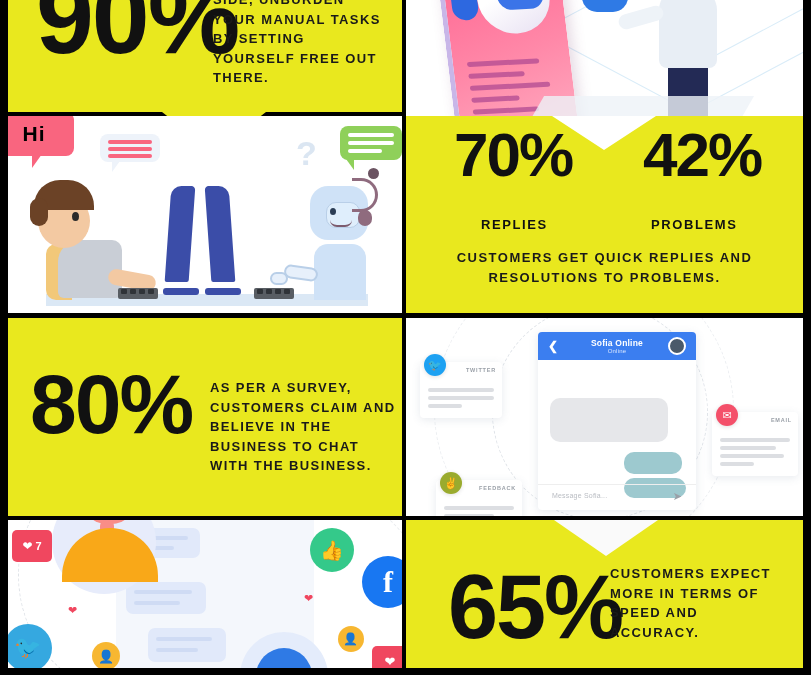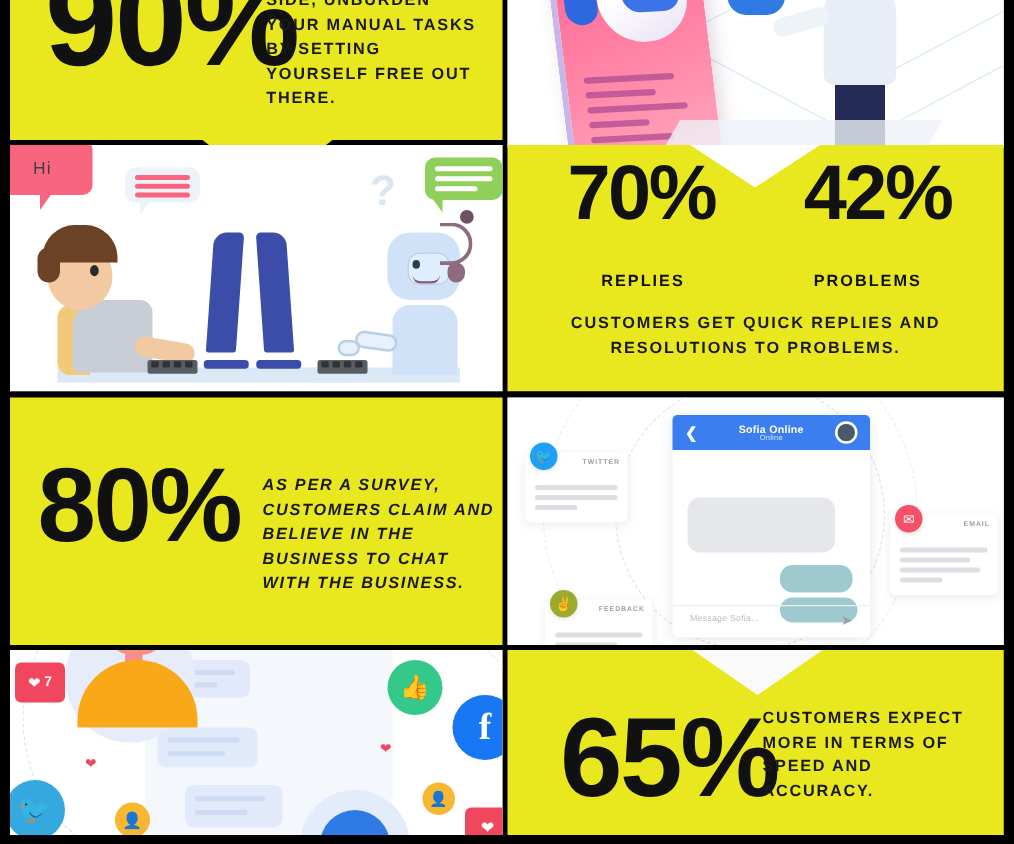--- a/index.html
+++ b/index.html
@@ -188,21 +188,21 @@
       <div style="position:absolute; left:130px; top:96px; width:210px; height:28px; background:#eef2f7; transform:skewX(-30deg); opacity:.8;"></div>
     </div>
   </div>
 
   <div class="panel white" style="left:8px; top:116px; width:394px; height:197px;">
     <div class="illus">
       <div class="lm-bg"></div>
 
       <div class="bub" style="left:-14px; top:-4px; width:80px; height:44px; background:#f9657f;
                   display:flex; align-items:center; justify-content:center;">
-        <span style="color:#404040; font-weight:400; font-size:14px; letter-spacing:1px;">Hi</span>
+        <span style="color:#000000; font-weight:700; font-size:21px; letter-spacing:1px;">Hi</span>
       </div>
       <div class="bub-tail" style="left:24px; top:38px;
            border-left:10px solid #f9657f; border-bottom:14px solid transparent;"></div>
 
       <div class="bub" style="left:92px; top:18px; width:60px; height:28px; background:#eef3fa;">
         <div class="bub-line" style="left:8px; top:6px; width:44px; background:#f9657f;"></div>
         <div class="bub-line" style="left:8px; top:13px; width:44px; background:#f9657f;"></div>
         <div class="bub-line" style="left:8px; top:20px; width:44px; background:#f9657f;"></div>
       </div>
       <div class="bub-tail" style="left:104px; top:45px;
@@ -280,21 +280,21 @@
 
     <div class="big-num" style="position:absolute; left:237px; top:12px; font-size:62px;">42%</div>
     <div class="stat-cap" style="position:absolute; left:245px; top:101px; font-size:13px;">PROBLEMS</div>
 
     <div class="stat-body" style="position:absolute; left:0; right:0; top:132px; font-size:13px; text-align:center;
                 padding:0 28px; letter-spacing:1.5px; line-height:1.55;">CUSTOMERS GET QUICK REPLIES AND RESOLUTIONS TO PROBLEMS.</div>
   </div>
 
   <div class="panel yellow" style="left:8px; top:318px; width:394px; height:198px;">
     <div class="big-num" style="position:absolute; left:22px; top:50px; font-size:84px;">80%</div>
-    <div class="stat-body" style="position:absolute; left:202px; top:60px; width:188px; font-size:13px;font-style:italic;">AS PER A SURVEY, CUSTOMERS CLAIM AND BELIEVE IN THE BUSINESS TO CHAT WITH THE BUSINESS.</div>
+    <div class="stat-body" style="position:absolute; left:202px; top:60px; width:188px; font-size:13px;">AS PER A SURVEY, CUSTOMERS CLAIM AND BELIEVE IN THE BUSINESS TO CHAT WITH THE BUSINESS.</div>
   </div>
 
   <div class="panel white" style="left:406px; top:318px; width:397px; height:198px;">
     <div class="chat-wrap">
       <div class="dash-ring" style="left:86px; top:-14px; width:216px; height:216px;"></div>
       <div class="dash-ring" style="left:28px; top:-58px; width:300px; height:300px; opacity:.6;"></div>
 
       <div class="chat-card" style="left:132px; top:14px; width:158px; height:178px;">
         <div class="chat-hdr" style="left:0; top:0; width:158px; height:28px; position:absolute;">
           <span class="chat-name">Sofia Online</span>

